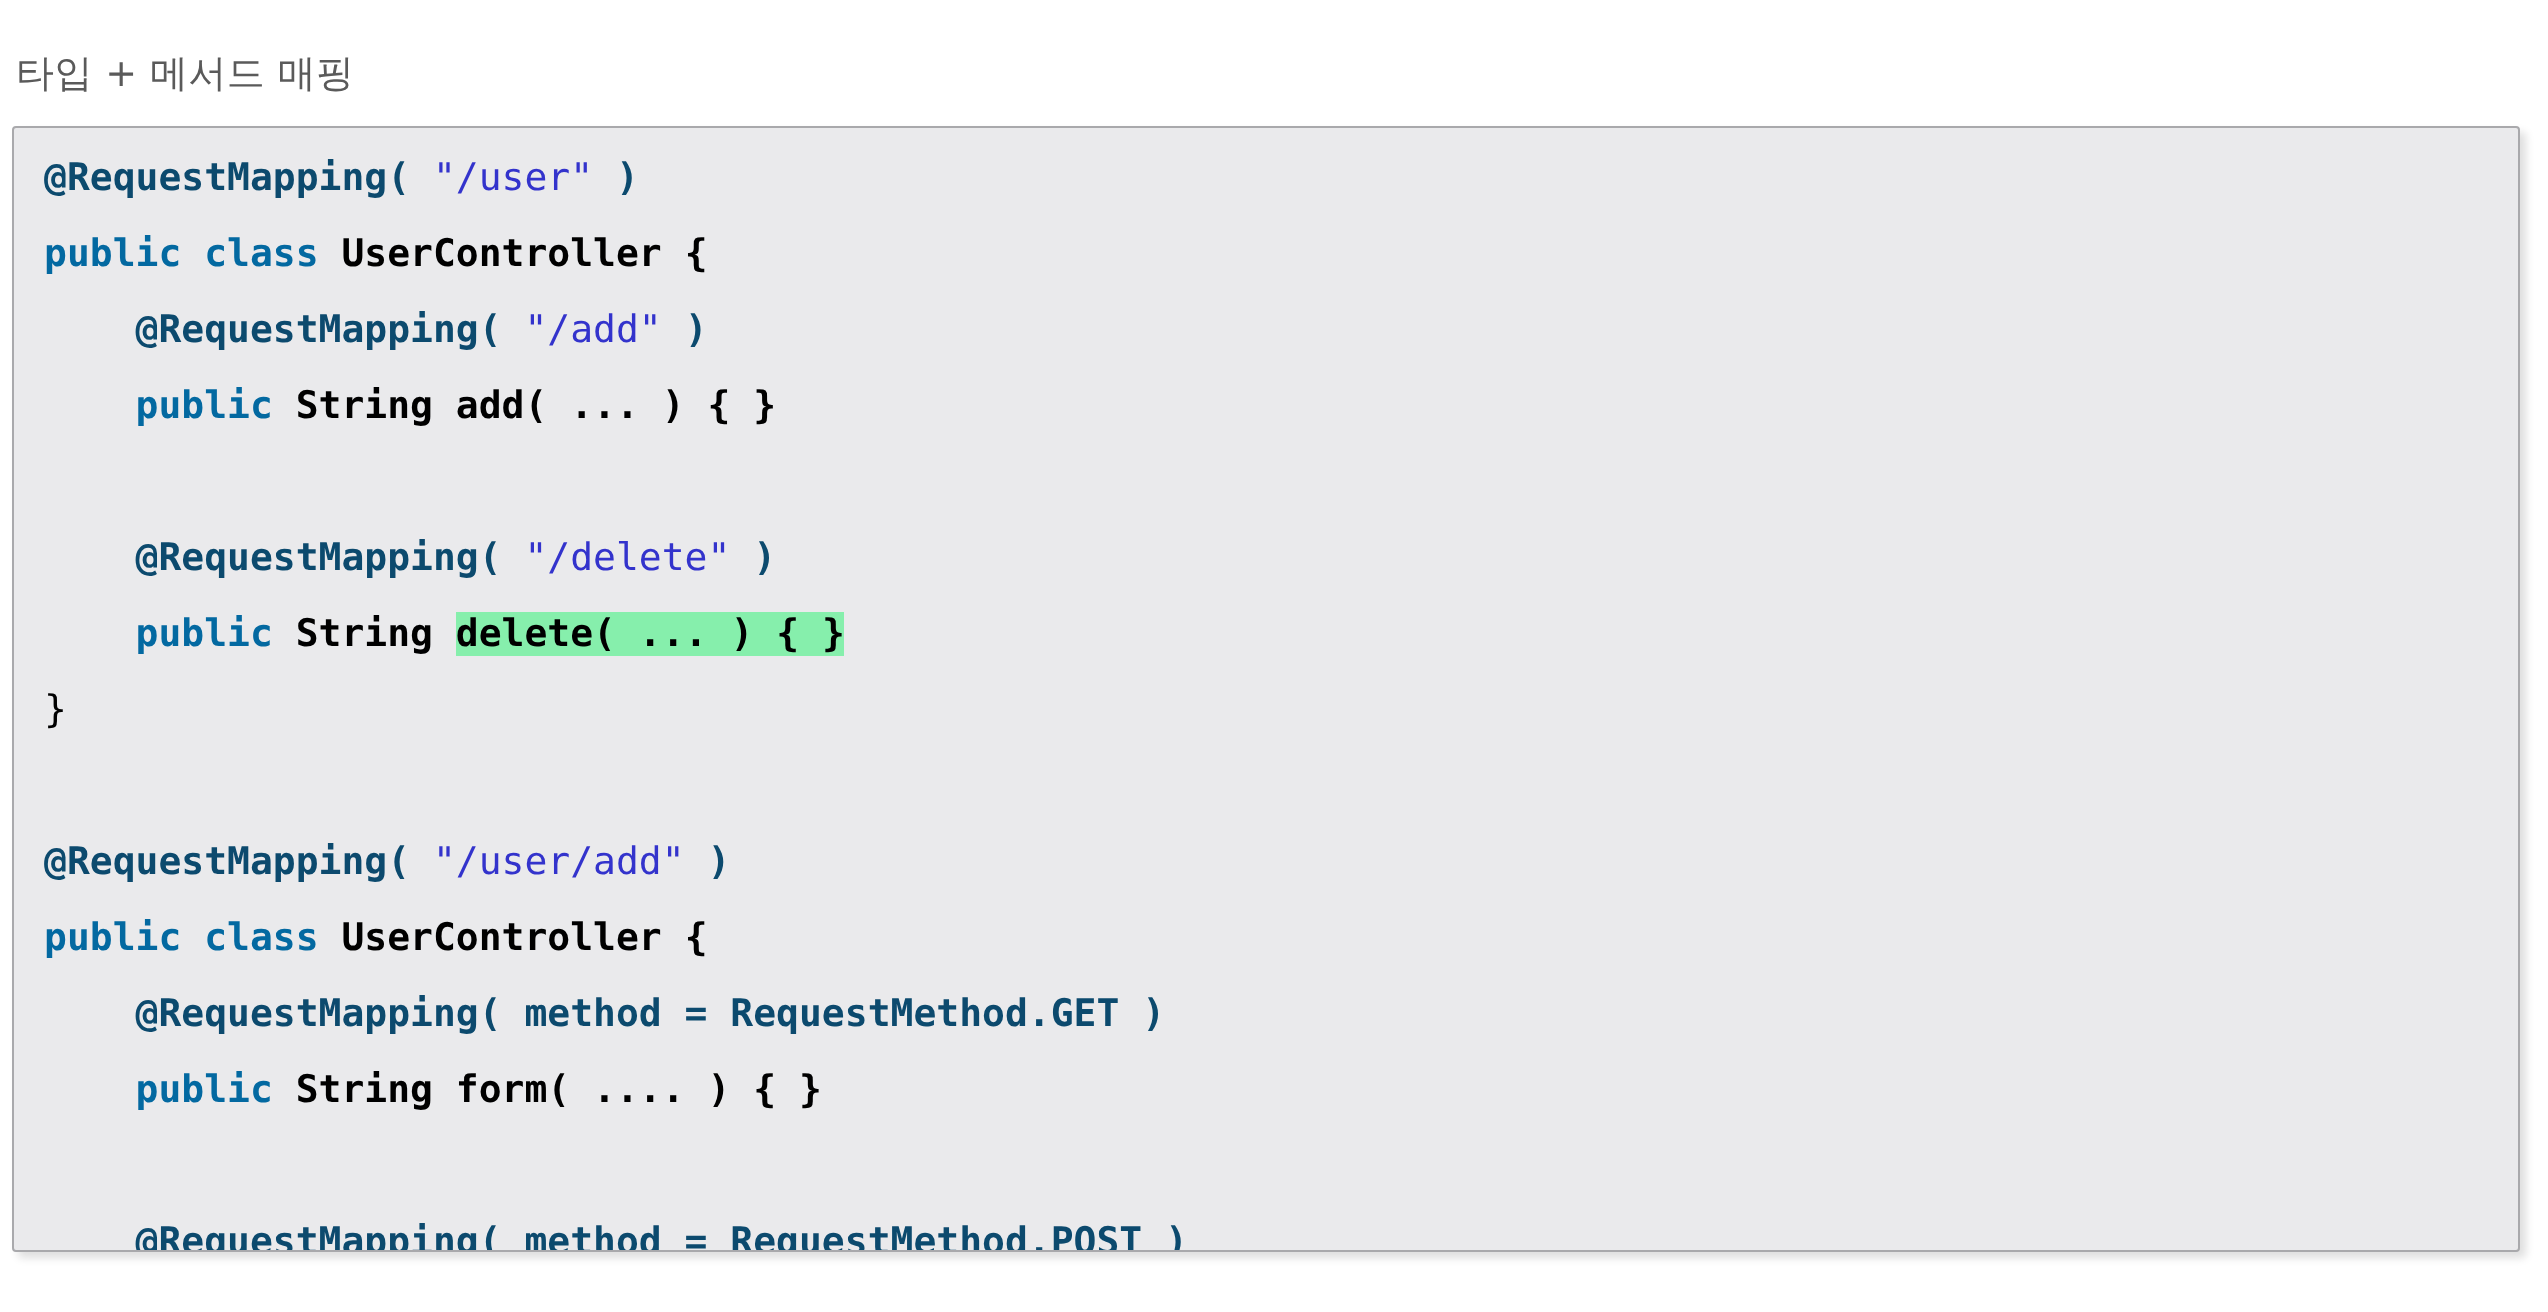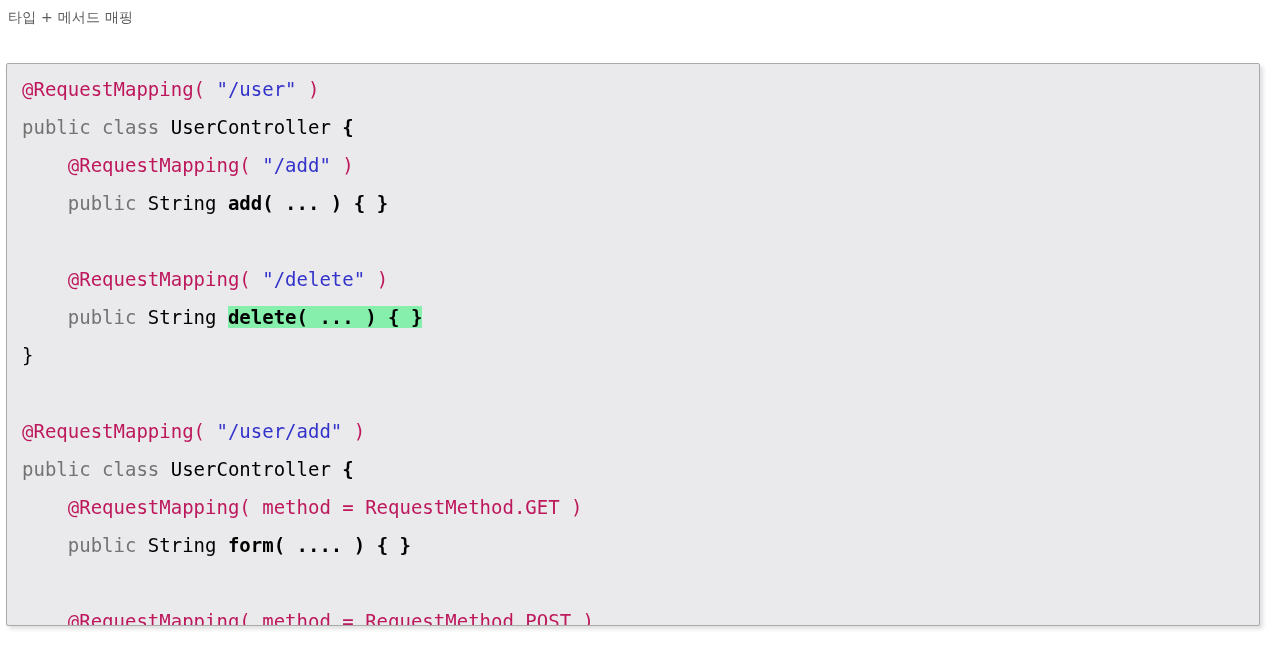--- a/index.html
+++ b/index.html
@@ -10,23 +10,23 @@
     height: 656px;
     overflow: hidden;
   }
   body {
     font-family: "DejaVu Sans", "Liberation Sans", sans-serif;
   }
 
   #page-title {
     position: absolute;
     left: 8px;
-    top: 4px;
+    top: 24px;
     font-family: "DejaVu Sans", "Liberation Sans", sans-serif;
-    font-size: 14px;
+    font-size: 19px;
     line-height: 26px;
     color: #5a5a5a;
     white-space: pre;
     letter-spacing: 0.2px;
     text-align: center;
   }
 
   #code-card {
     position: absolute;
     left: 6px;
@@ -55,24 +55,24 @@
 
   .code-line {
     height: 38px;
     white-space: pre;
   }
   .code-line.blank {
     height: 38px;
   }
 
   
-  .tok-anno   { color: #be185d; font-weight: normal; }
+  .tok-anno   { color: #0c4a6e; font-weight: bold; }
   .tok-str    { color: #3333cc; font-weight: normal; }
-  .tok-kw     { color: #737373; font-weight: normal; }
-  .tok-type   { color: #000000; font-weight: normal; }
+  .tok-kw     { color: #0369a1; font-weight: bold; }
+  .tok-type   { color: #000000; font-weight: bold; }
   .tok-ident  { color: #000000; font-weight: bold; }
   .tok-punct  { color: #000000; font-weight: normal; }
   .tok-plain  { color: #000000; font-weight: normal; }
   .tok-sel    { background: #86efac; }
 </style>
 </head>
 <body>
 
 <div id="page-title">타입 + 메서드 매핑</div>
 

